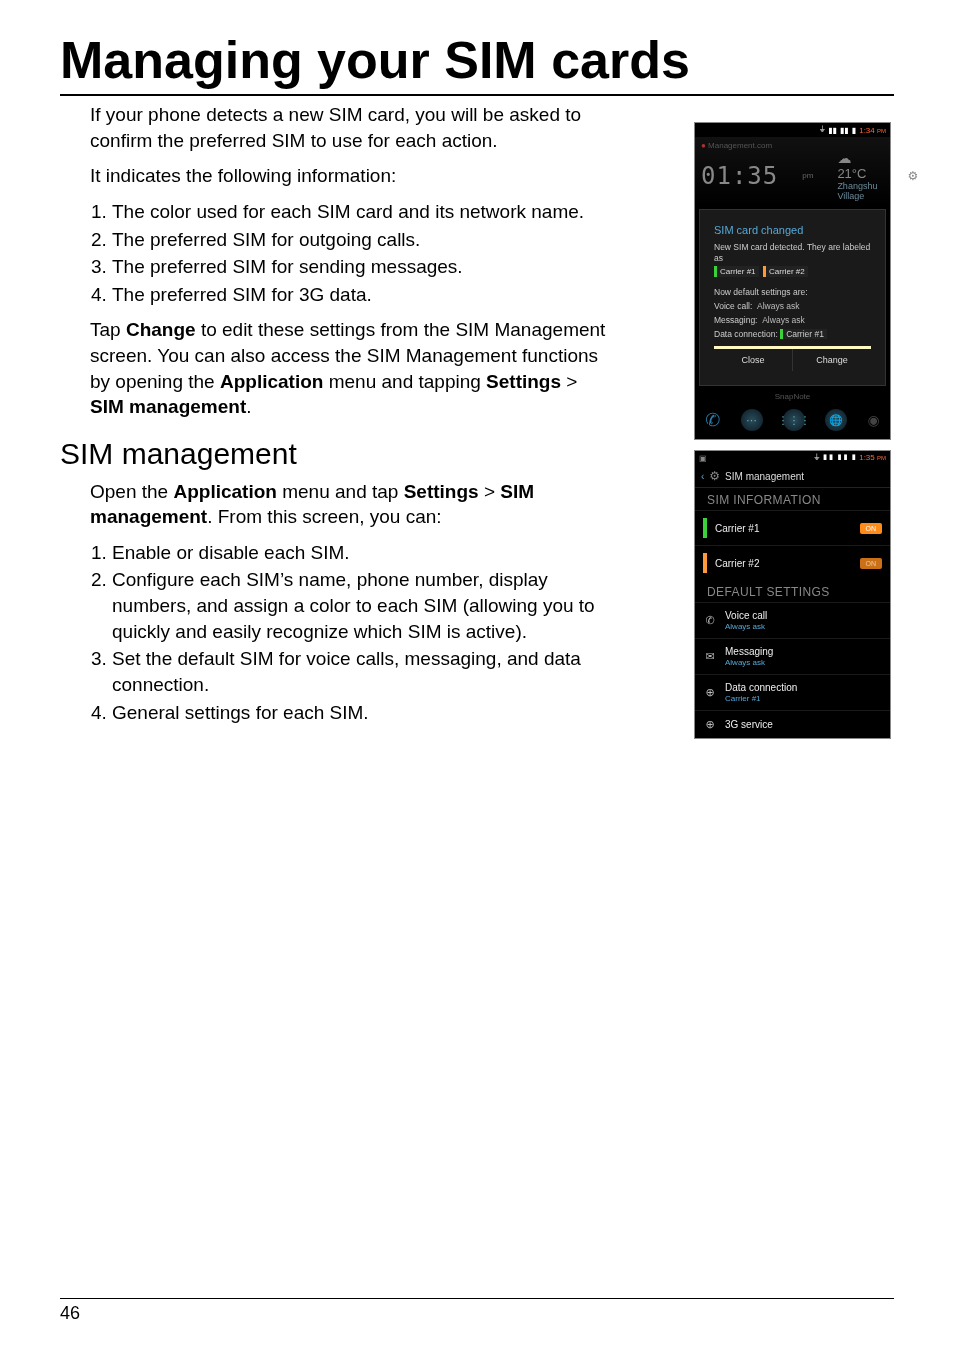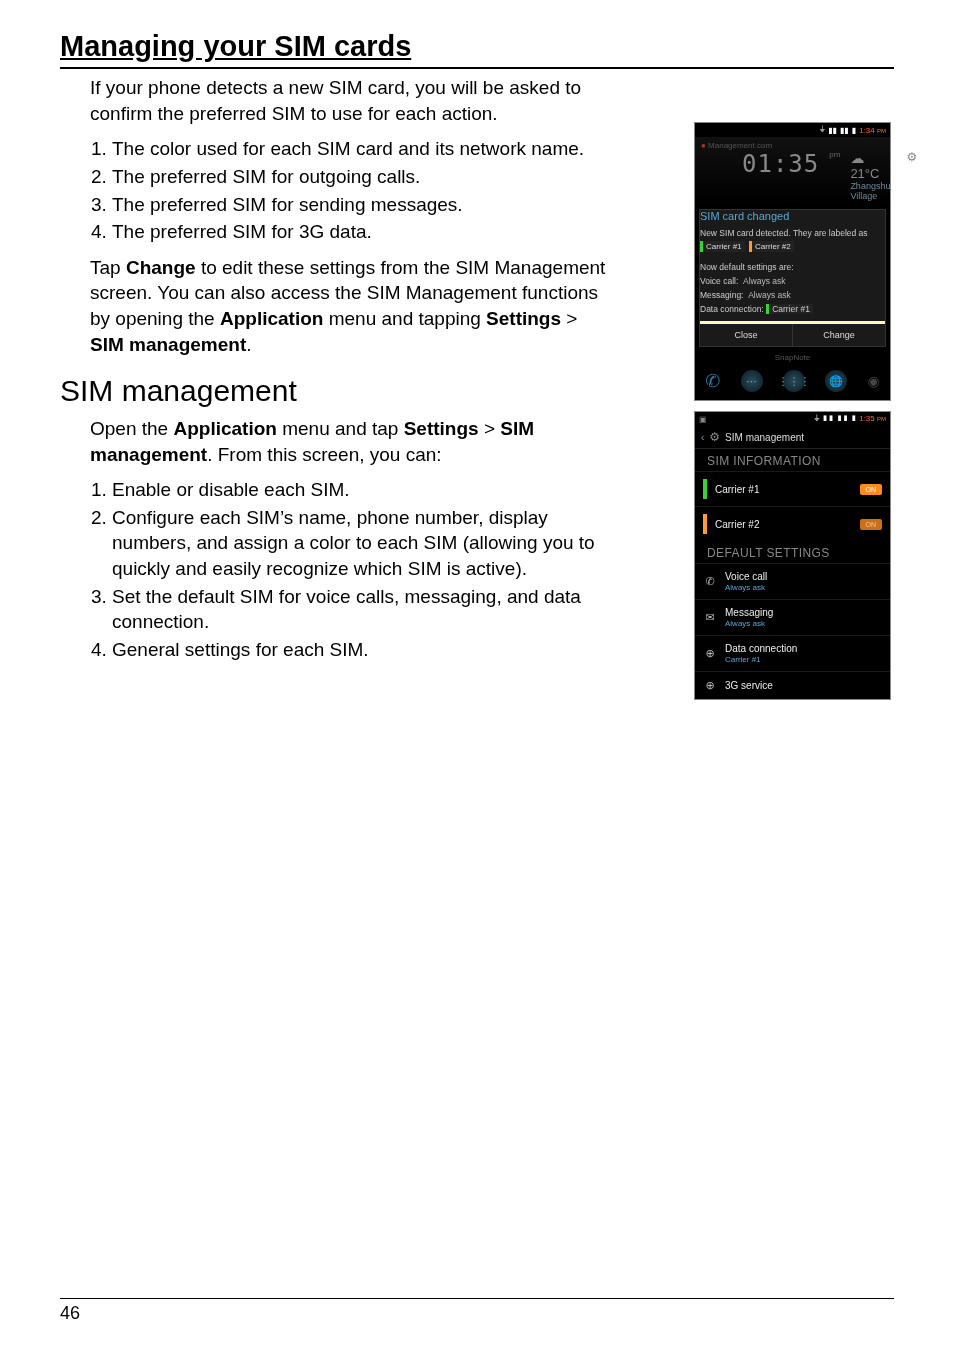--- a/index.html
+++ b/index.html
@@ -1,37 +1,37 @@
 <!DOCTYPE html>
 <html><head>
 <meta charset="utf-8">
 <style>
   html,body{margin:0;padding:0;background:#fff;font-family:Arial,Helvetica,sans-serif;color:#000;}
   .page{width:954px;height:1352px;position:relative;box-sizing:border-box;padding:30px 60px 30px 60px;}
-  h1{font-size:29px;font-weight:bold;margin:0 0 6px 0;border-bottom:2px solid #000;padding-bottom:4px;text-decoration:underline;}
+  h1{font-size:52px;font-weight:bold;margin:0 0 6px 0;border-bottom:2px solid #000;padding-bottom:4px;}
   .body-text{margin-left:30px;width:520px;font-size:19px;line-height:1.35;}
   .body-text p{margin:0 0 10px 0;}
   h2{font-size:30px;font-weight:normal;margin:14px 0 4px 0;}
   ol{margin:0 0 10px 0;padding-left:22px;}
   ol li{margin-bottom:2px;}
   .page-num{position:absolute;bottom:28px;left:60px;font-size:18px;border-top:1px solid #000;width:834px;padding-top:4px;}
   .phones{position:absolute;top:122px;right:60px;width:200px;}
   .phone{width:195px;background:#000;border:1px solid #888;margin-bottom:10px;color:#ddd;font-size:9px;position:relative;}
   
   .p1-status{display:flex;justify-content:flex-end;align-items:center;gap:3px;padding:2px 4px;font-size:8px;}
   .sig{color:#fff;}
   .time-sm{color:#ff6633;}
   .weather-band{background:linear-gradient(#111,#000);padding:4px 6px;}
   .accu{color:#555;font-size:8px;}
-  .bigtime{display:flex;align-items:flex-start;gap:10px;margin-left:41px;}
+  .bigtime{display:flex;align-items:center;gap:24px;}
   .bigtime .clk{color:#888;font-size:24px;font-family:monospace;letter-spacing:1px;}
   .bigtime .loc{color:#6a8a9a;font-size:9px;margin-left:auto;margin-right:2px;}
   .gear{color:#888;font-size:12px;margin-left:4px;}
   .temp{color:#888;font-size:13px;}
-  .dialog{margin:4px 4px;background:#1a1a1a;border:1px solid #333;padding:0;}
+  .dialog{margin:4px 4px;background:#1a1a1a;border:1px solid #333;padding:14px;}
   .dlg-title{color:#56a8d6;font-size:11px;margin-bottom:6px;}
   .dlg-text{color:#ccc;font-size:8.5px;line-height:1.3;}
   .chip{display:inline-block;background:#222;border-left:3px solid #3bd13b;padding:1px 3px;margin:2px 2px 2px 0;font-size:8px;}
   .chip.c2{border-left-color:#ff9a3b;}
   .linei{margin-top:3px;}
   .linei .v{color:#bbb;}
   .linei .hl{background:#222;border-left:3px solid #3bd13b;padding:0 3px;}
   .btnrow{display:flex;border-top:3px solid #fef9c3;margin-top:6px;}
   .btnrow .btn{flex:1;text-align:center;padding:6px 0;color:#ddd;font-size:9px;}
   .btnrow .btn+.btn{border-left:1px solid #333;}
@@ -58,20 +58,21 @@
   b{font-weight:bold;}
 </style>
 </head>
 <body>
 
 <div class="page">
   <h1>Managing your SIM cards</h1>
 
   <div class="body-text">
     <p>If your phone detects a new SIM card, you will be asked to confirm the preferred SIM to use for each action.</p>
+    <p>It indicates the following information:</p>
     <ol>
       <li>The color used for each SIM card and its network name.</li>
       <li>The preferred SIM for outgoing calls.</li>
       <li>The preferred SIM for sending messages.</li>
       <li>The preferred SIM for 3G data.</li>
     </ol>
     <p>
       <span>Tap </span><b>Change</b><span> to edit these settings from the SIM Management screen. You can also access the SIM Management functions by opening the </span><b>Application</b><span> menu and tapping </span><b>Settings</b><span> &gt; </span><b>SIM management</b><span>.</span>
     </p>
 

